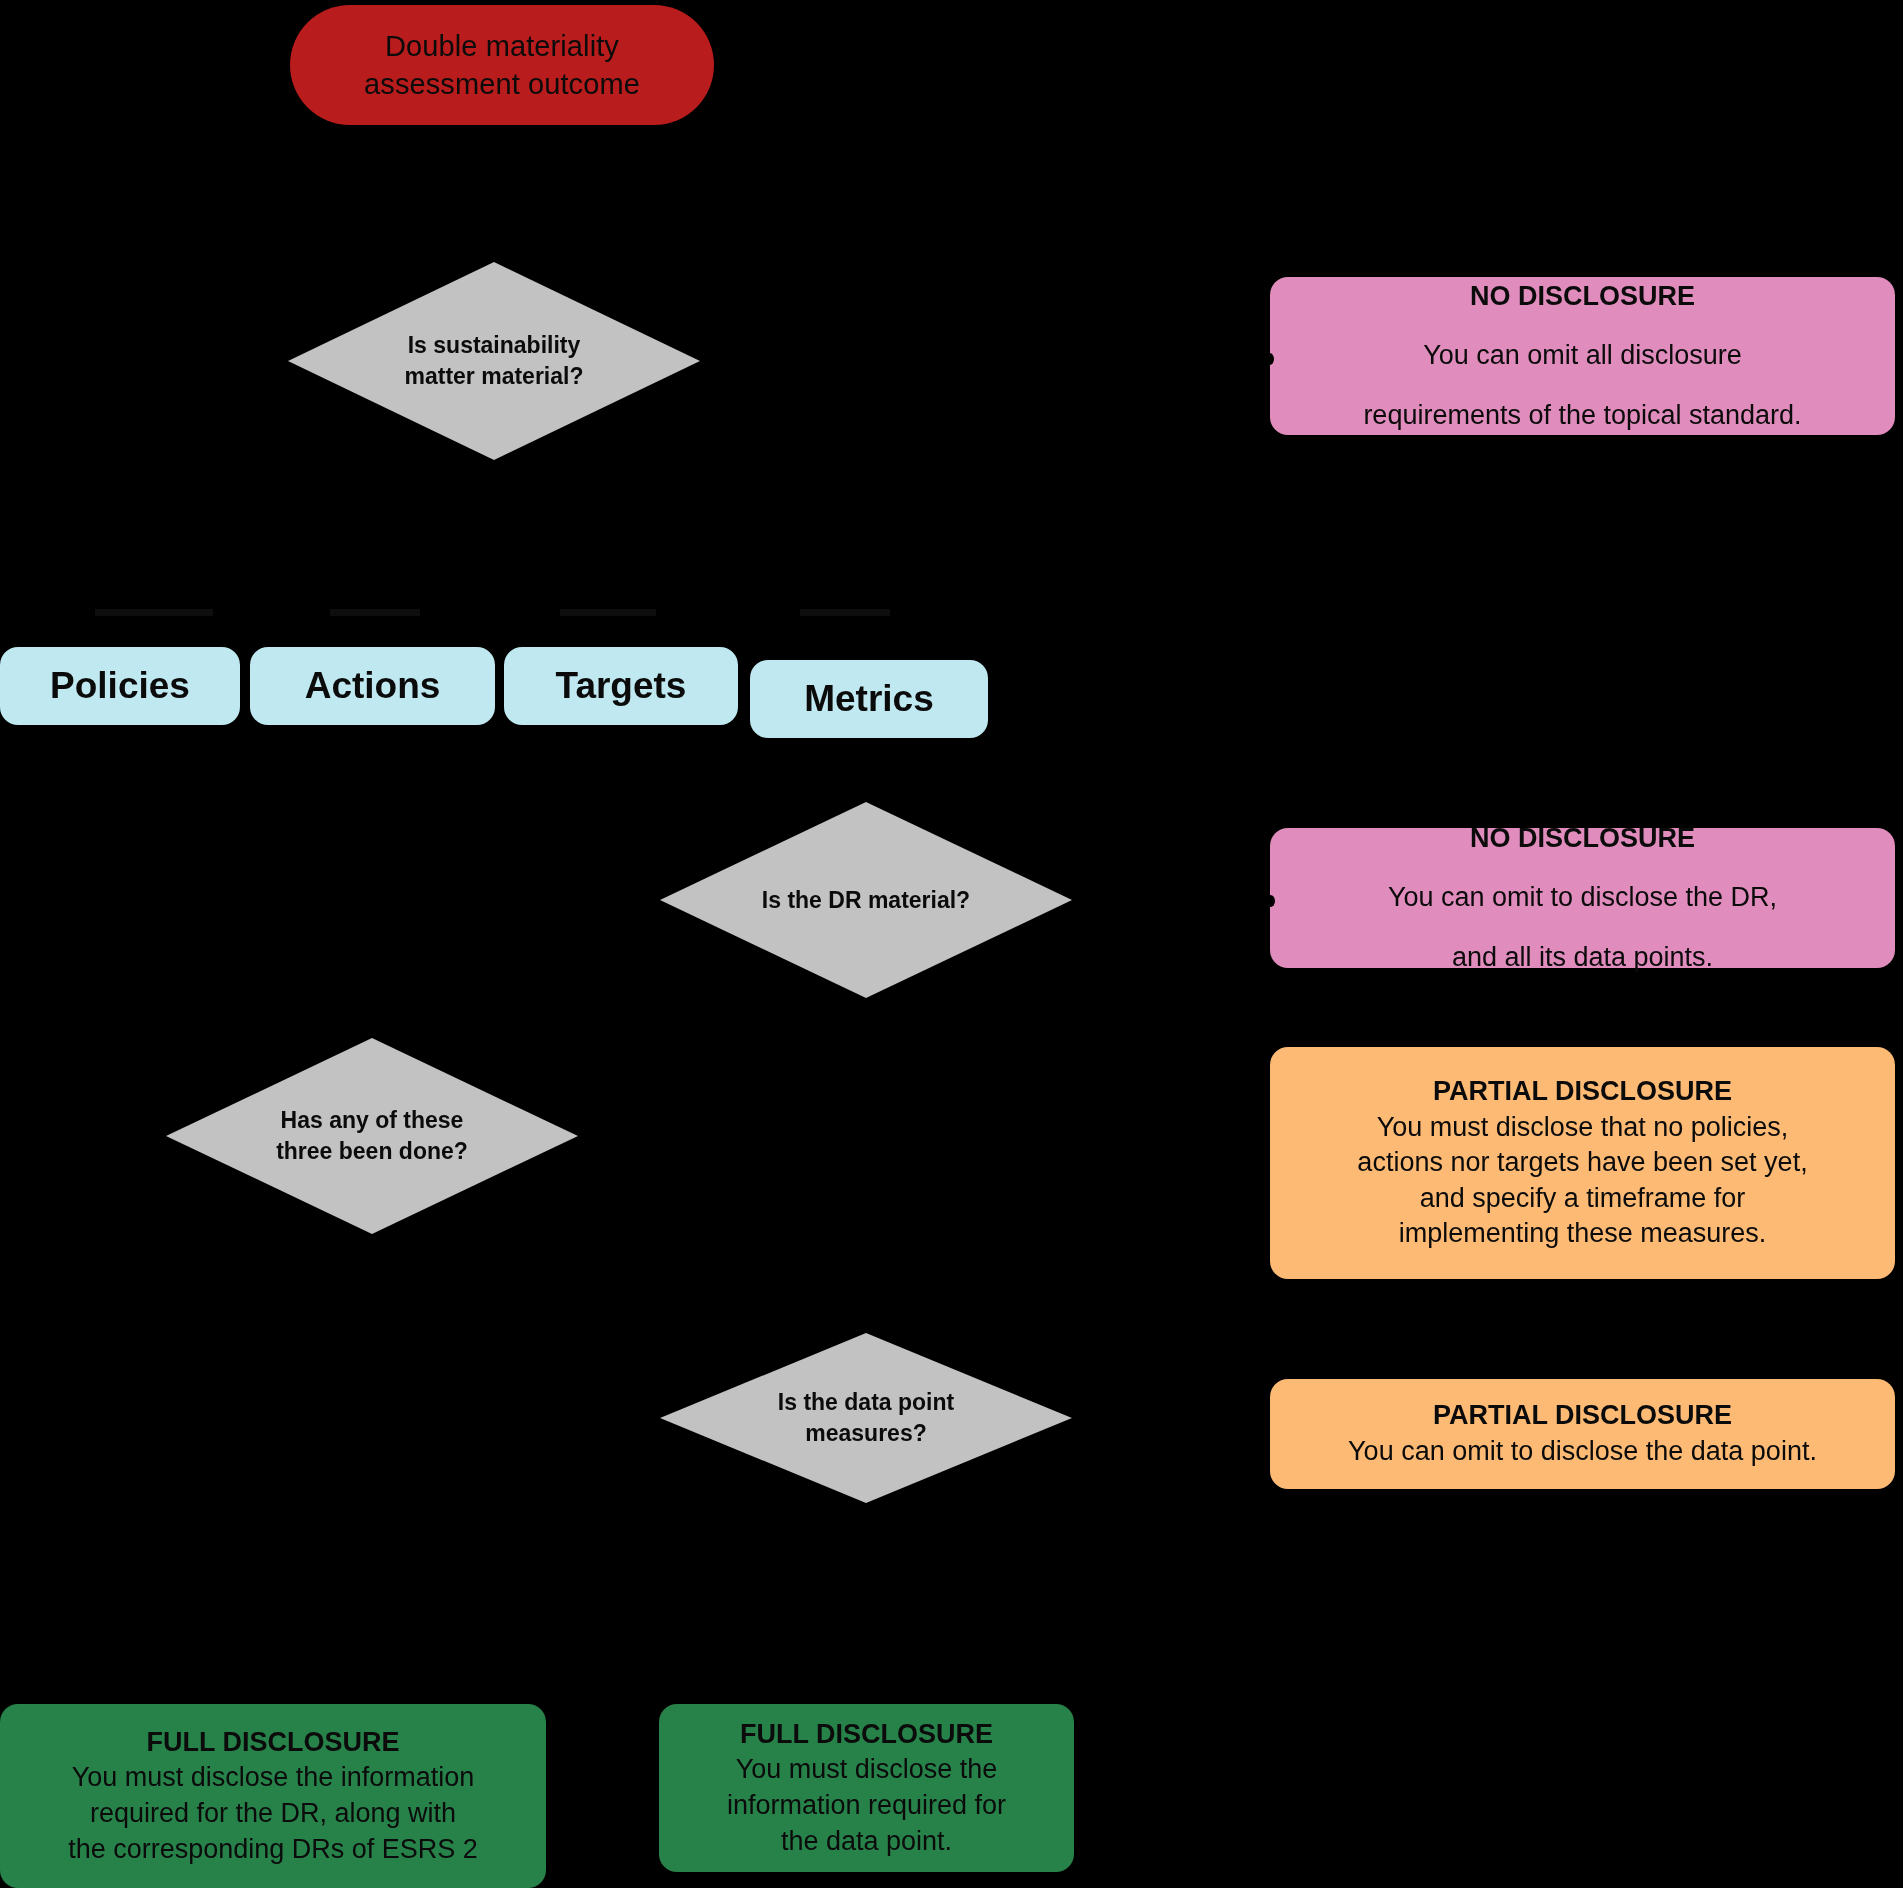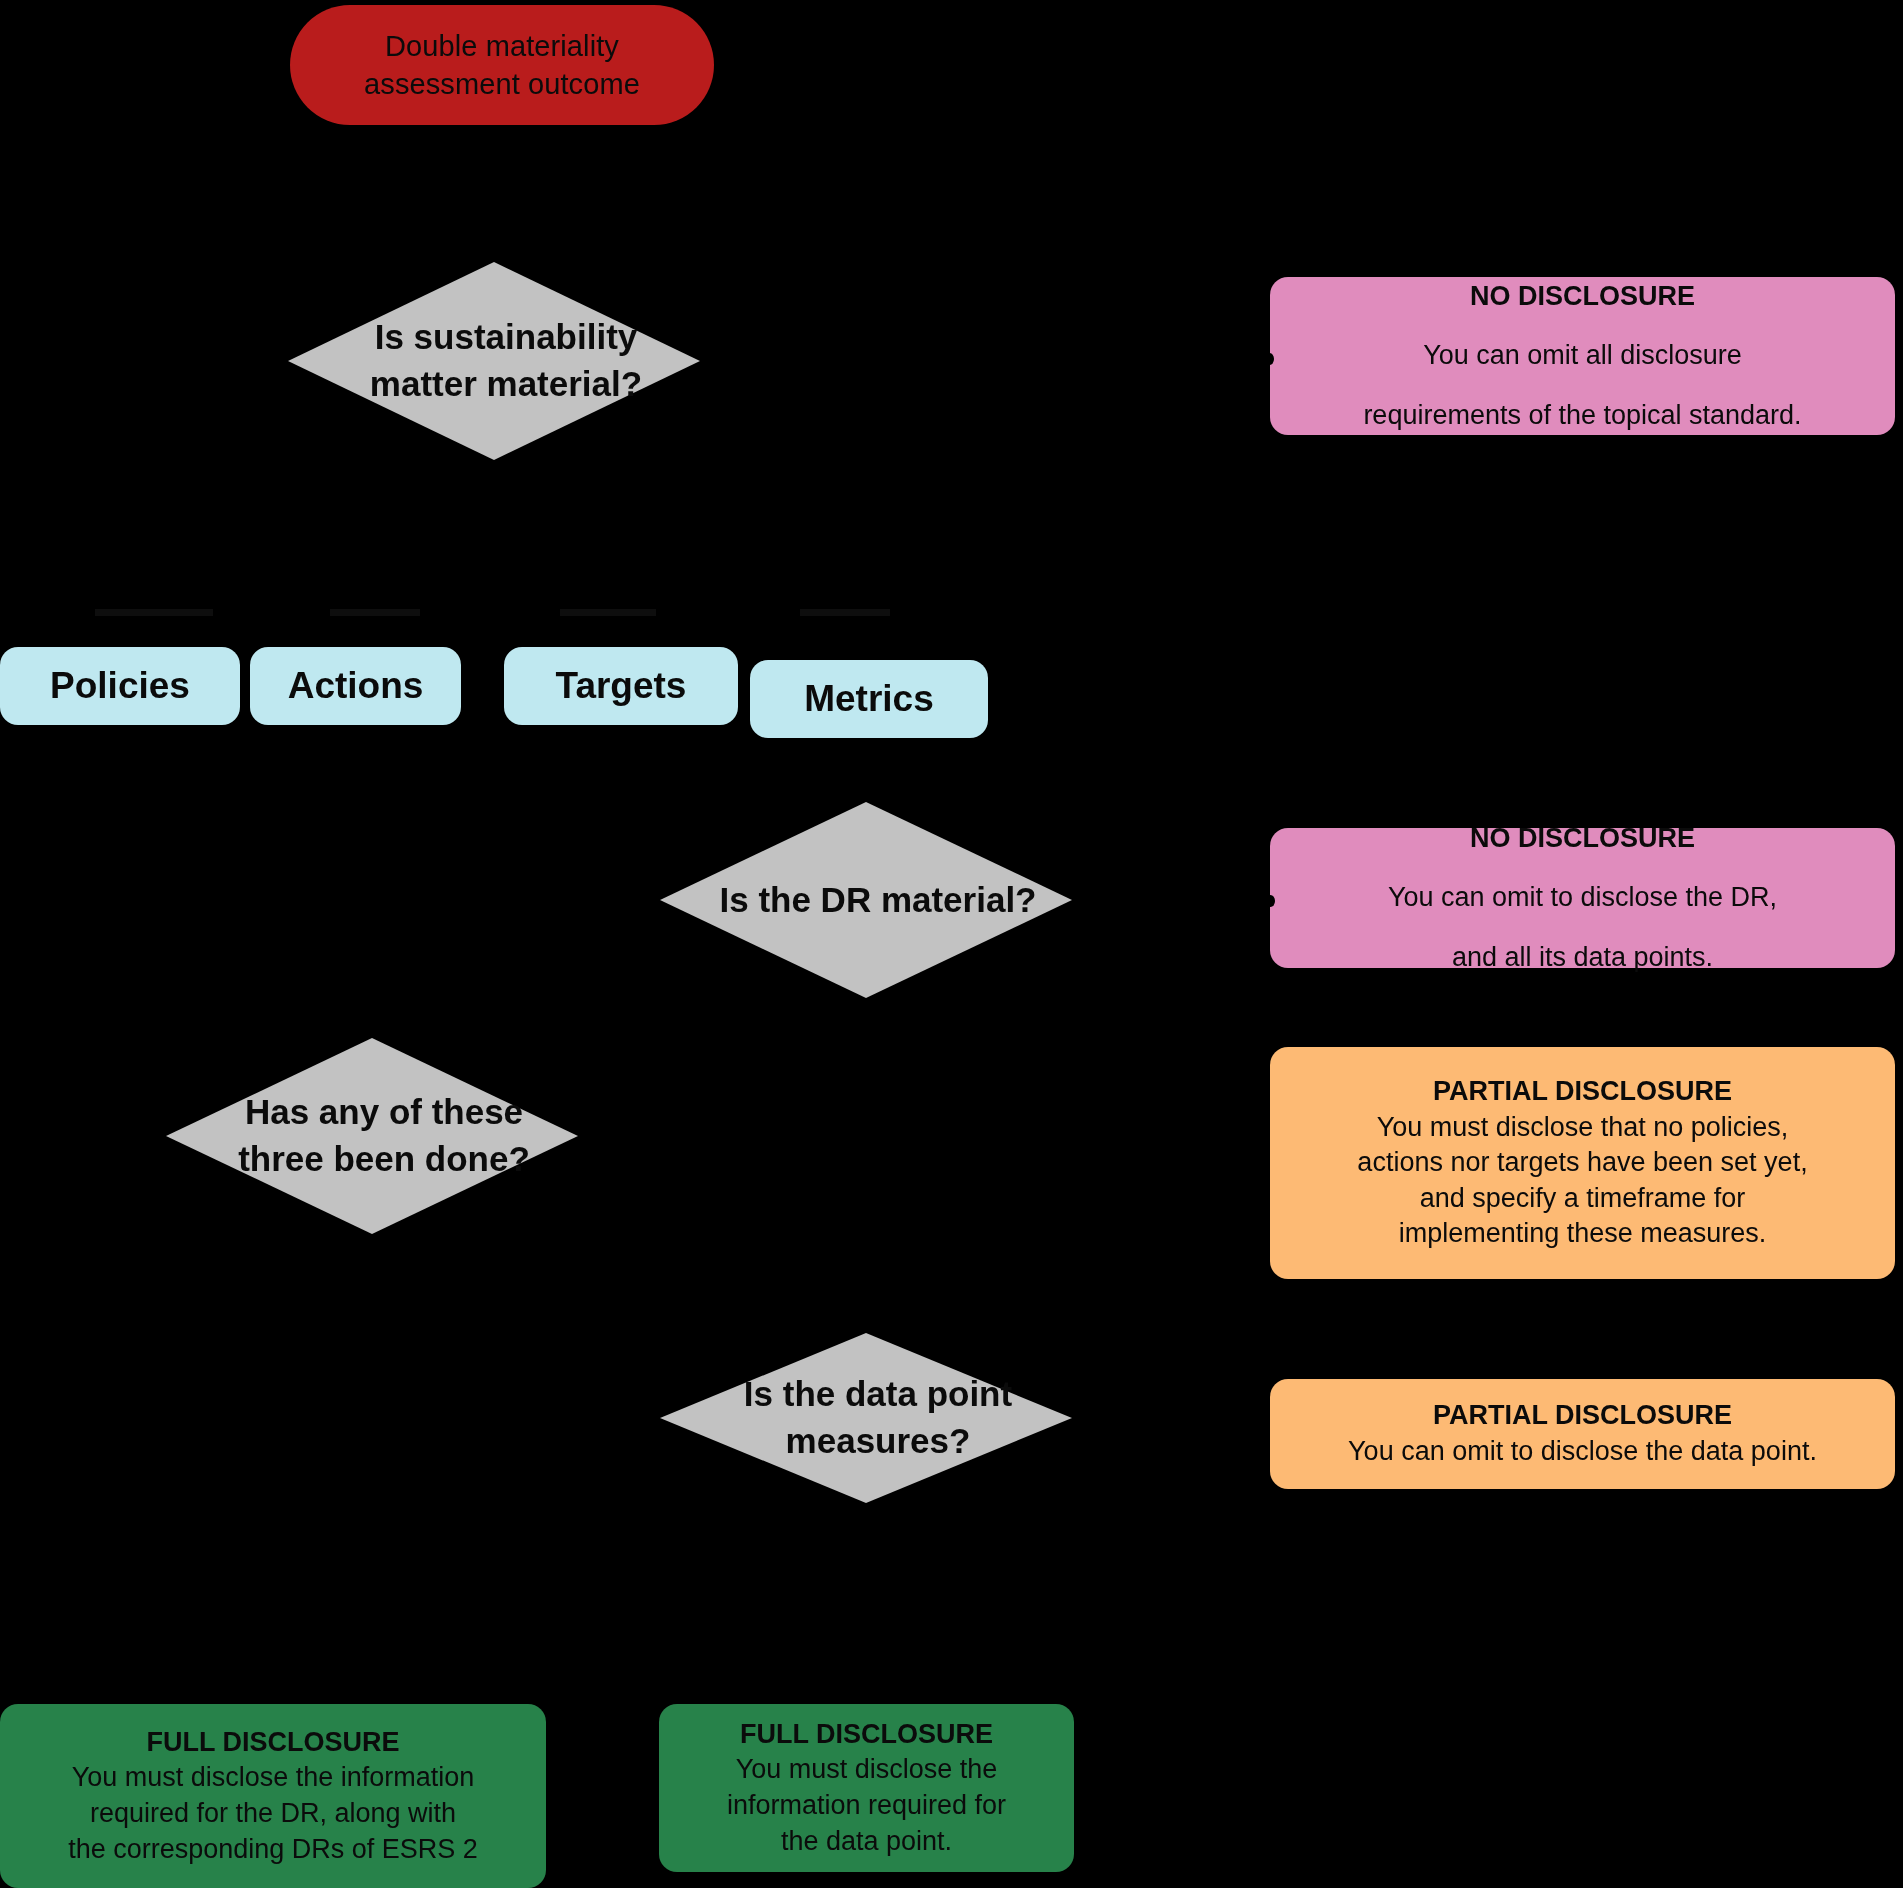--- a/index.html
+++ b/index.html
@@ -82,27 +82,27 @@
     position: absolute;
     left: 0; top: 0;
     width: 100%;
     height: 100%;
     background: #c2c2c2;
     clip-path: polygon(50% 0%, 100% 50%, 50% 100%, 0% 50%);
     border-radius: 10px;
   }
   .diamond .dlabel {
     position: absolute;
-    left: 12px;
+    left: 0;
     width: 100%;
     top: 50%;
     transform: translateY(-50%);
     text-align: center;
     font-weight: bold;
-    font-size: 35px;
+    font-size: 23px;
     color: #0b0b0b;
     line-height: 1.33;
     pointer-events: none;
   }
 
   
   .artifact-dot {
     position: absolute;
     width: 9px;
     height: 12px;
@@ -143,21 +143,21 @@
   <div class="artifact-dot" style="left:1265px; top:353px;"></div>
 
   <div class="clip-remnant" style="left:95px; top:609px; width:118px;"></div>
   <div class="clip-remnant" style="left:330px; top:609px; width:90px;"></div>
   <div class="clip-remnant" style="left:560px; top:609px; width:96px;"></div>
   <div class="clip-remnant" style="left:800px; top:609px; width:90px;"></div>
 
   <div class="node box-light" style="left:0px; top:617px; width:240px; height:78px;">
     <span>Policies</span>
   </div>
-  <div class="node box-light" style="left:250px; top:617px; width:211px; height:78px;">
+  <div class="node box-light" style="left:250px; top:617px; width:245px; height:78px;">
     <span>Actions</span>
   </div>
   <div class="node box-light" style="left:504px; top:617px; width:234px; height:78px;">
     <span>Targets</span>
   </div>
   <div class="node box-light" style="left:750px; top:630px; width:238px; height:78px;">
     <span>Metrics</span>
   </div>
 
   <div class="diamond" style="left:660px; top:802px; width:412px; height:196px;">

